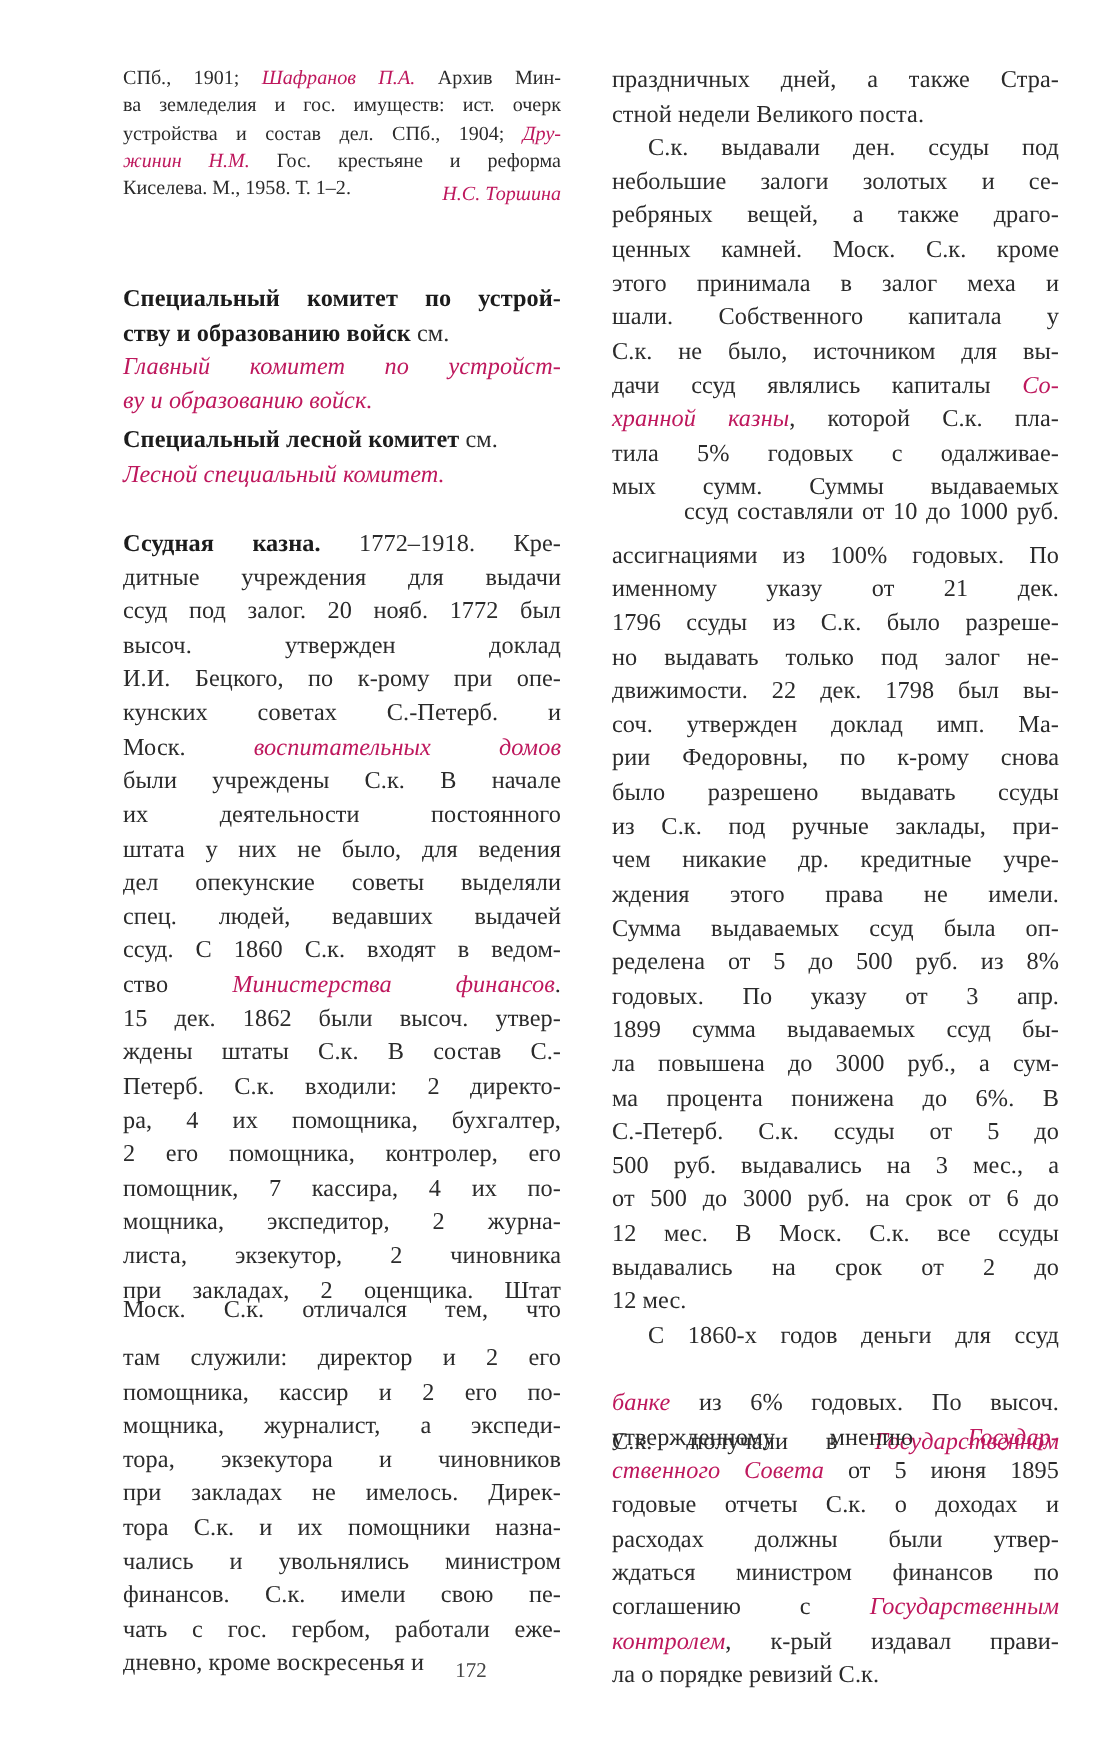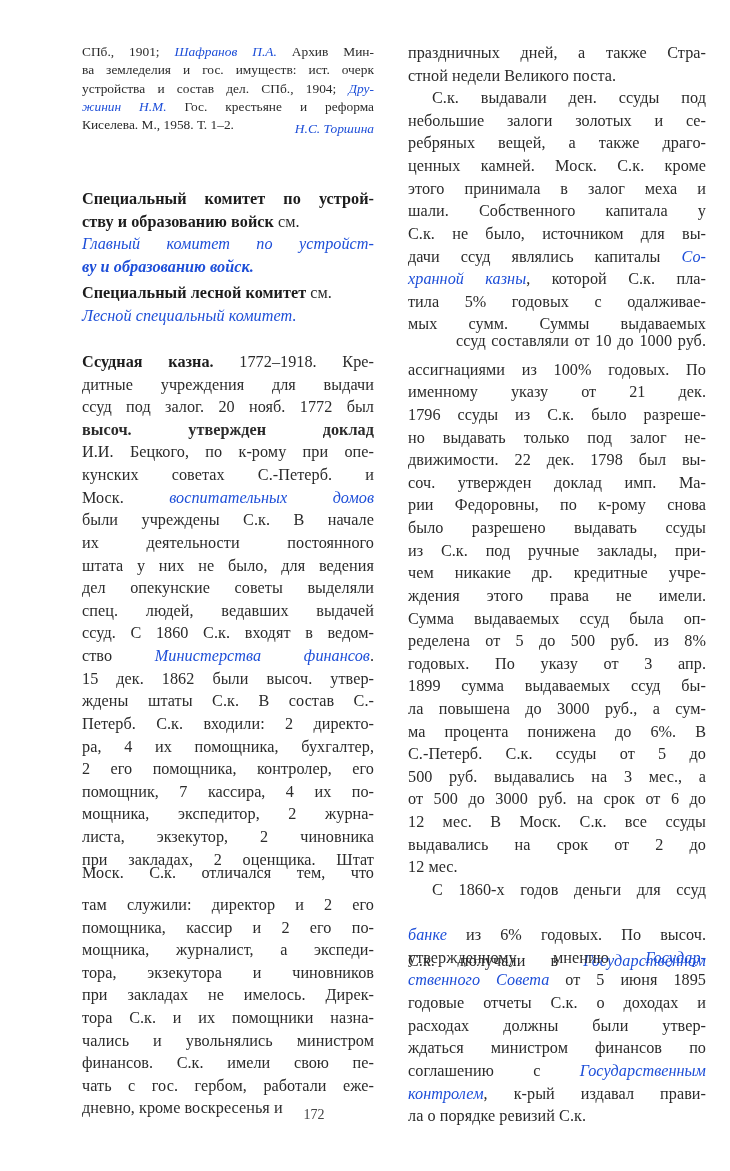--- a/index.html
+++ b/index.html
@@ -10,50 +10,50 @@
   .col { position: absolute; top: 0; }
   .col-left { left: 82px; width: 292px; }
   .col-right { left: 408px; width: 298px; }
   .line { position: absolute; left: 0; right: 0; white-space: nowrap; text-align: justify; text-align-last: justify; }
   .line.last { text-align-last: left; }
   .line.right { text-align: right; text-align-last: right; }
   .indent { padding-left: 24px; }
   .small { font-size: 13.4px; }
   .big { font-size: 16.2px; letter-spacing: 0.05px; }
   .b { font-weight: bold; color: #1c1c1c; }
-  .i { font-style: italic; color: #1d4ed8; }
+  .i { font-style: italic; color: #be185d; }
   .page-num { position: absolute; top: 1107px; left: 0; width: 628px; text-align: center; font-size: 14px; color: #444; }
 </style>
 </head>
 <body>
 
 <div class="col col-left">
   <div id="bib">
       <div class="line small" style="top: 44px;"><span>СПб., 1901; </span><span class="i">Шафранов П.А.</span><span> Архив Мин-</span></div>
       <div class="line small" style="top: 62.3px;"><span>ва земледелия и гос. имуществ: ист. очерк</span></div>
       <div class="line small" style="top: 80.6px;"><span>устройства и состав дел. СПб., 1904; </span><span class="i">Дру-</span></div>
       <div class="line small" style="top: 98.9px;"><span class="i">жинин Н.М.</span><span> Гос. крестьяне и реформа</span></div>
       <div class="line small last" style="top: 117.2px;"><span>Киселева. М., 1958. Т. 1–2.</span></div>
     </div>
   <div class="line right small i" style="top:121px">Н.С. Торшина</div>
   <div id="e1">
       <div class="line big" style="top: 190px;"><span class="b">Специальный комитет по устрой-</span></div>
       <div class="line big last" style="top: 212.7px;"><span class="b">ству и образованию войск</span><span> см.</span></div>
       <div class="line big" style="top: 235.4px;"><span class="i">Главный комитет по устройст-</span></div>
-      <div class="line big last" style="top: 258.1px; font-weight: bold;"><span class="i">ву и образованию войск.</span></div>
+      <div class="line big last" style="top: 258.1px;"><span class="i">ву и образованию войск.</span></div>
     </div>
   <div id="e2">
       <div class="line big last" style="top: 284px;"><span class="b">Специальный лесной комитет</span><span> см.</span></div>
       <div class="line big last" style="top: 306.7px;"><span class="i">Лесной специальный комитет.</span></div>
     </div>
   <div id="e3">
       <div class="line big" style="top: 353px;"><span class="b">Ссудная казна.</span><span> 1772–1918. Кре-</span></div>
       <div class="line big" style="top: 375.62px;"><span>дитные учреждения для выдачи</span></div>
       <div class="line big" style="top: 398.24px;"><span>ссуд под залог. 20 нояб. 1772 был</span></div>
-      <div class="line big" style="top: 420.86px; font-weight: bold;"><span>высоч. утвержден доклад</span></div>
+      <div class="line big" style="top: 420.86px;"><span>высоч. утвержден доклад</span></div>
       <div class="line big" style="top: 443.48px;"><span>И.И. Бецкого, по к-рому при опе-</span></div>
       <div class="line big" style="top: 466.1px;"><span>кунских советах С.-Петерб. и</span></div>
       <div class="line big" style="top: 488.72px;"><span>Моск. </span><span class="i">воспитательных домов</span></div>
       <div class="line big" style="top: 511.34px;"><span>были учреждены С.к. В начале</span></div>
       <div class="line big" style="top: 533.96px;"><span>их деятельности постоянного</span></div>
       <div class="line big" style="top: 556.58px;"><span>штата у них не было, для ведения</span></div>
       <div class="line big" style="top: 579.2px;"><span>дел опекунские советы выделяли</span></div>
       <div class="line big" style="top: 601.82px;"><span>спец. людей, ведавших выдачей</span></div>
       <div class="line big" style="top: 624.44px;"><span>ссуд. С 1860 С.к. входят в ведом-</span></div>
       <div class="line big" style="top: 647.06px;"><span>ство </span><span class="i">Министерства финансов</span><span>.</span></div>

